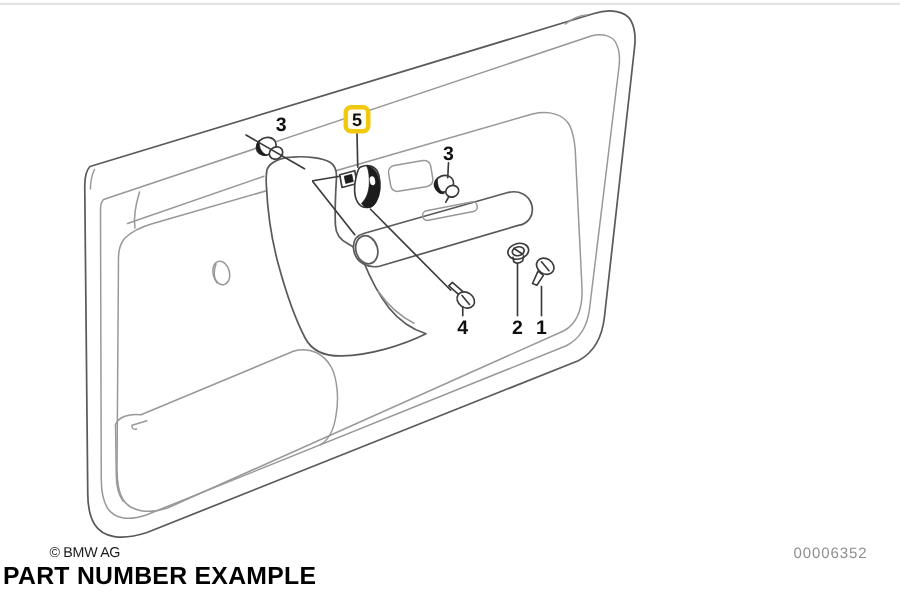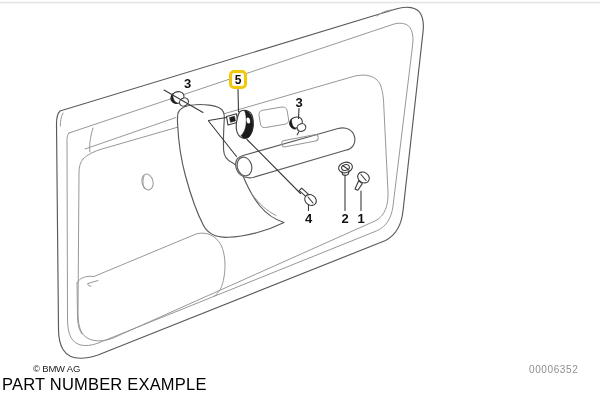--- a/index.html
+++ b/index.html
@@ -26,21 +26,21 @@
     border:3px solid #f2c80f;border-radius:5px;background:#fffdf2;
     display:flex;align-items:center;justify-content:center;
     font-weight:700;font-size:12px;color:#101010;line-height:1;cursor:pointer;
   }
   .footer-copyright{
     position:absolute;left:33px;top:363px;
     font-size:9.5px;font-weight:400;color:#1b1b1b;letter-spacing:-.2px;white-space:nowrap;
   }
   .footer-caption{
     position:absolute;left:2px;top:375px;
-    font-size:16.5px;font-weight:400;color:#000;letter-spacing:.2px;white-space:nowrap;
+    font-size:16.5px;font-weight:700;color:#000;letter-spacing:.2px;white-space:nowrap;
   }
   .footer-number{
     position:absolute;left:529px;top:364px;
     font-size:10px;font-weight:400;color:#8e8e8e;letter-spacing:.6px;white-space:nowrap;
   }
 </style>
 </head>
 <body>
 
 <div id="stage">

